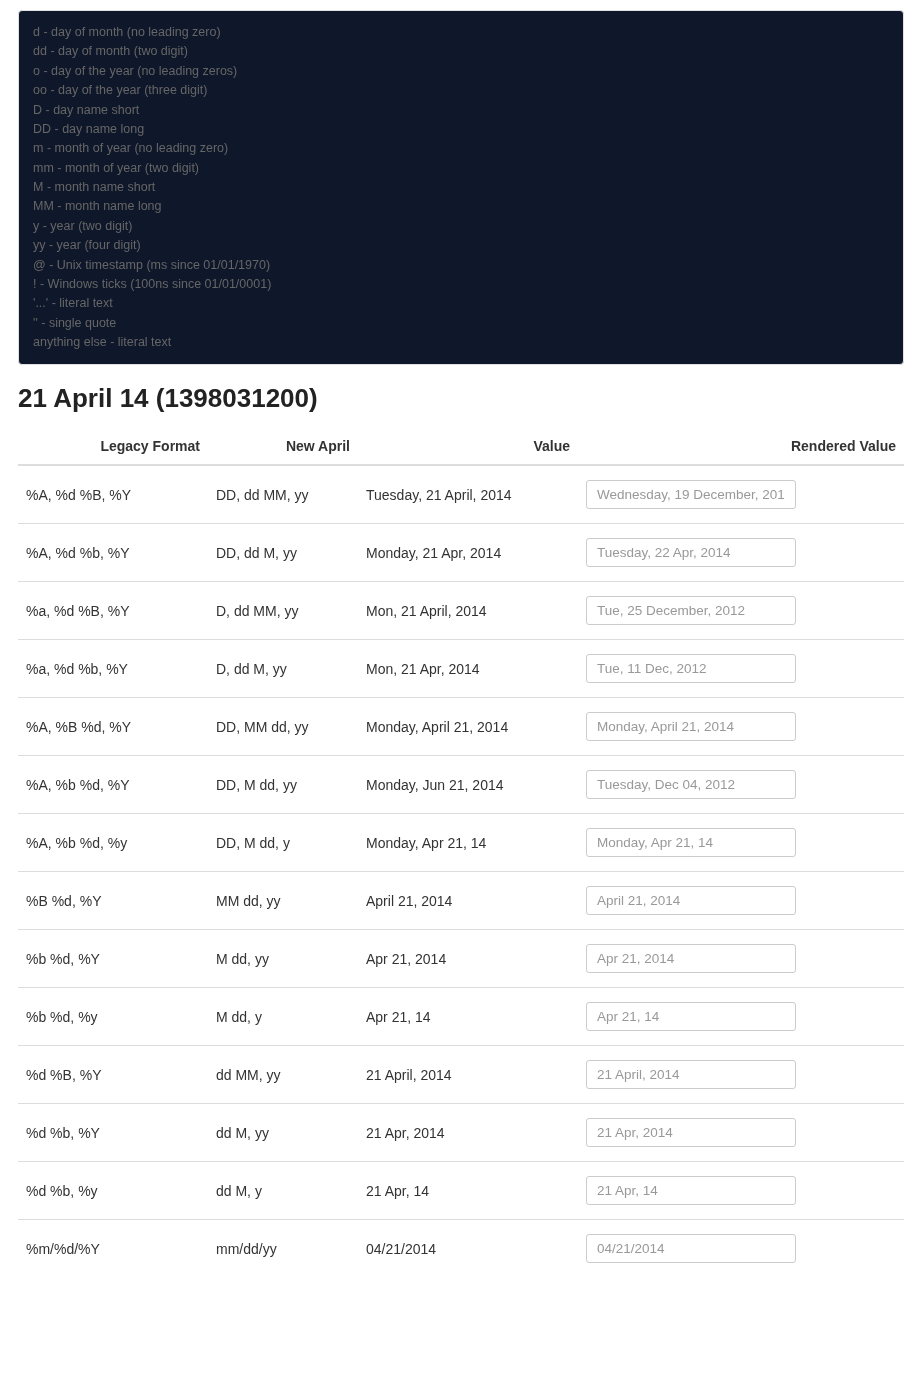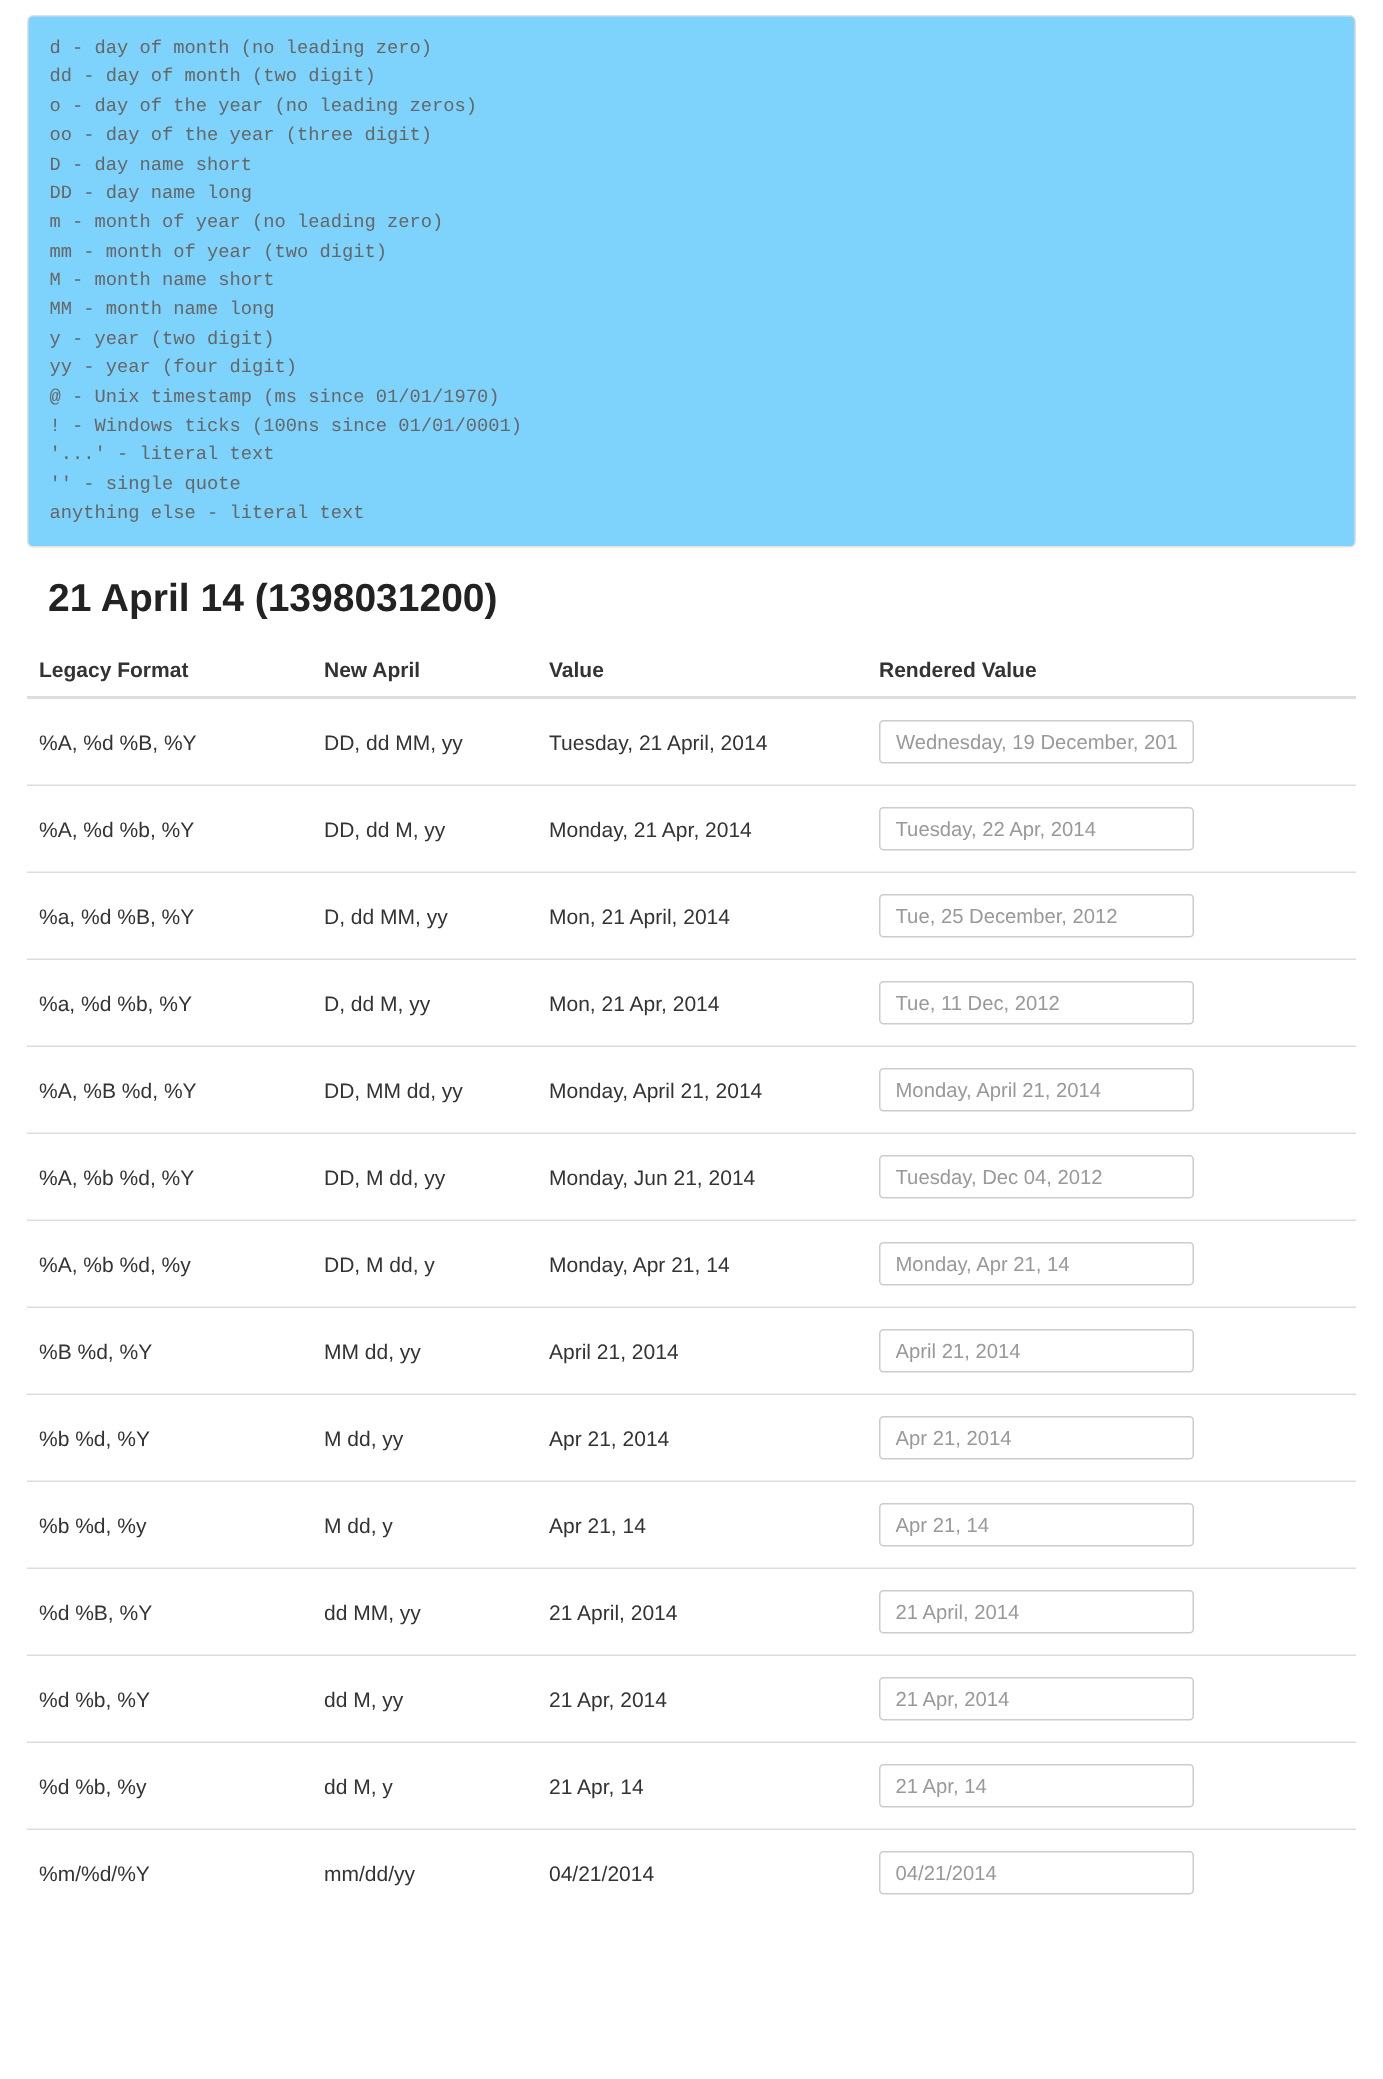--- a/index.html
+++ b/index.html
@@ -6,44 +6,44 @@
   body {
     margin: 0;
     padding: 10px 18px 30px 18px;
     font-family: "Helvetica Neue", Helvetica, Arial, sans-serif;
     font-size: 14px;
     color: #333;
     background: #fff;
     width: 922px;
   }
   pre.code-box {
-    background: #7dd3fc;
+    background: #0f172a;
     border: 1px solid #e1e1e1;
     border-radius: 4px;
     padding: 12px 14px;
     margin: 0 0 18px 0;
-    font-family: Liberation Mono, monospace;
+    font-family: Liberation Sans, sans-serif;
     font-size: 12.5px;
     line-height: 1.55;
     color: #666;
     white-space: pre;
     overflow: auto;
   }
   h2.heading {
     font-size: 26px;
     font-weight: 700;
-    margin: 10px 0 16px 14px;
+    margin: 10px 0 16px 0;
     color: #222;
   }
   table.fmt {
     width: 100%;
     border-collapse: collapse;
   }
   table.fmt th {
-    text-align: left;
+    text-align: right;
     font-weight: 700;
     font-size: 14px;
     padding: 8px 8px 10px 8px;
     border-bottom: 2px solid #ddd;
     color: #333;
   }
   table.fmt td {
     padding: 14px 8px;
     border-top: 1px solid #ddd;
     vertical-align: middle;

